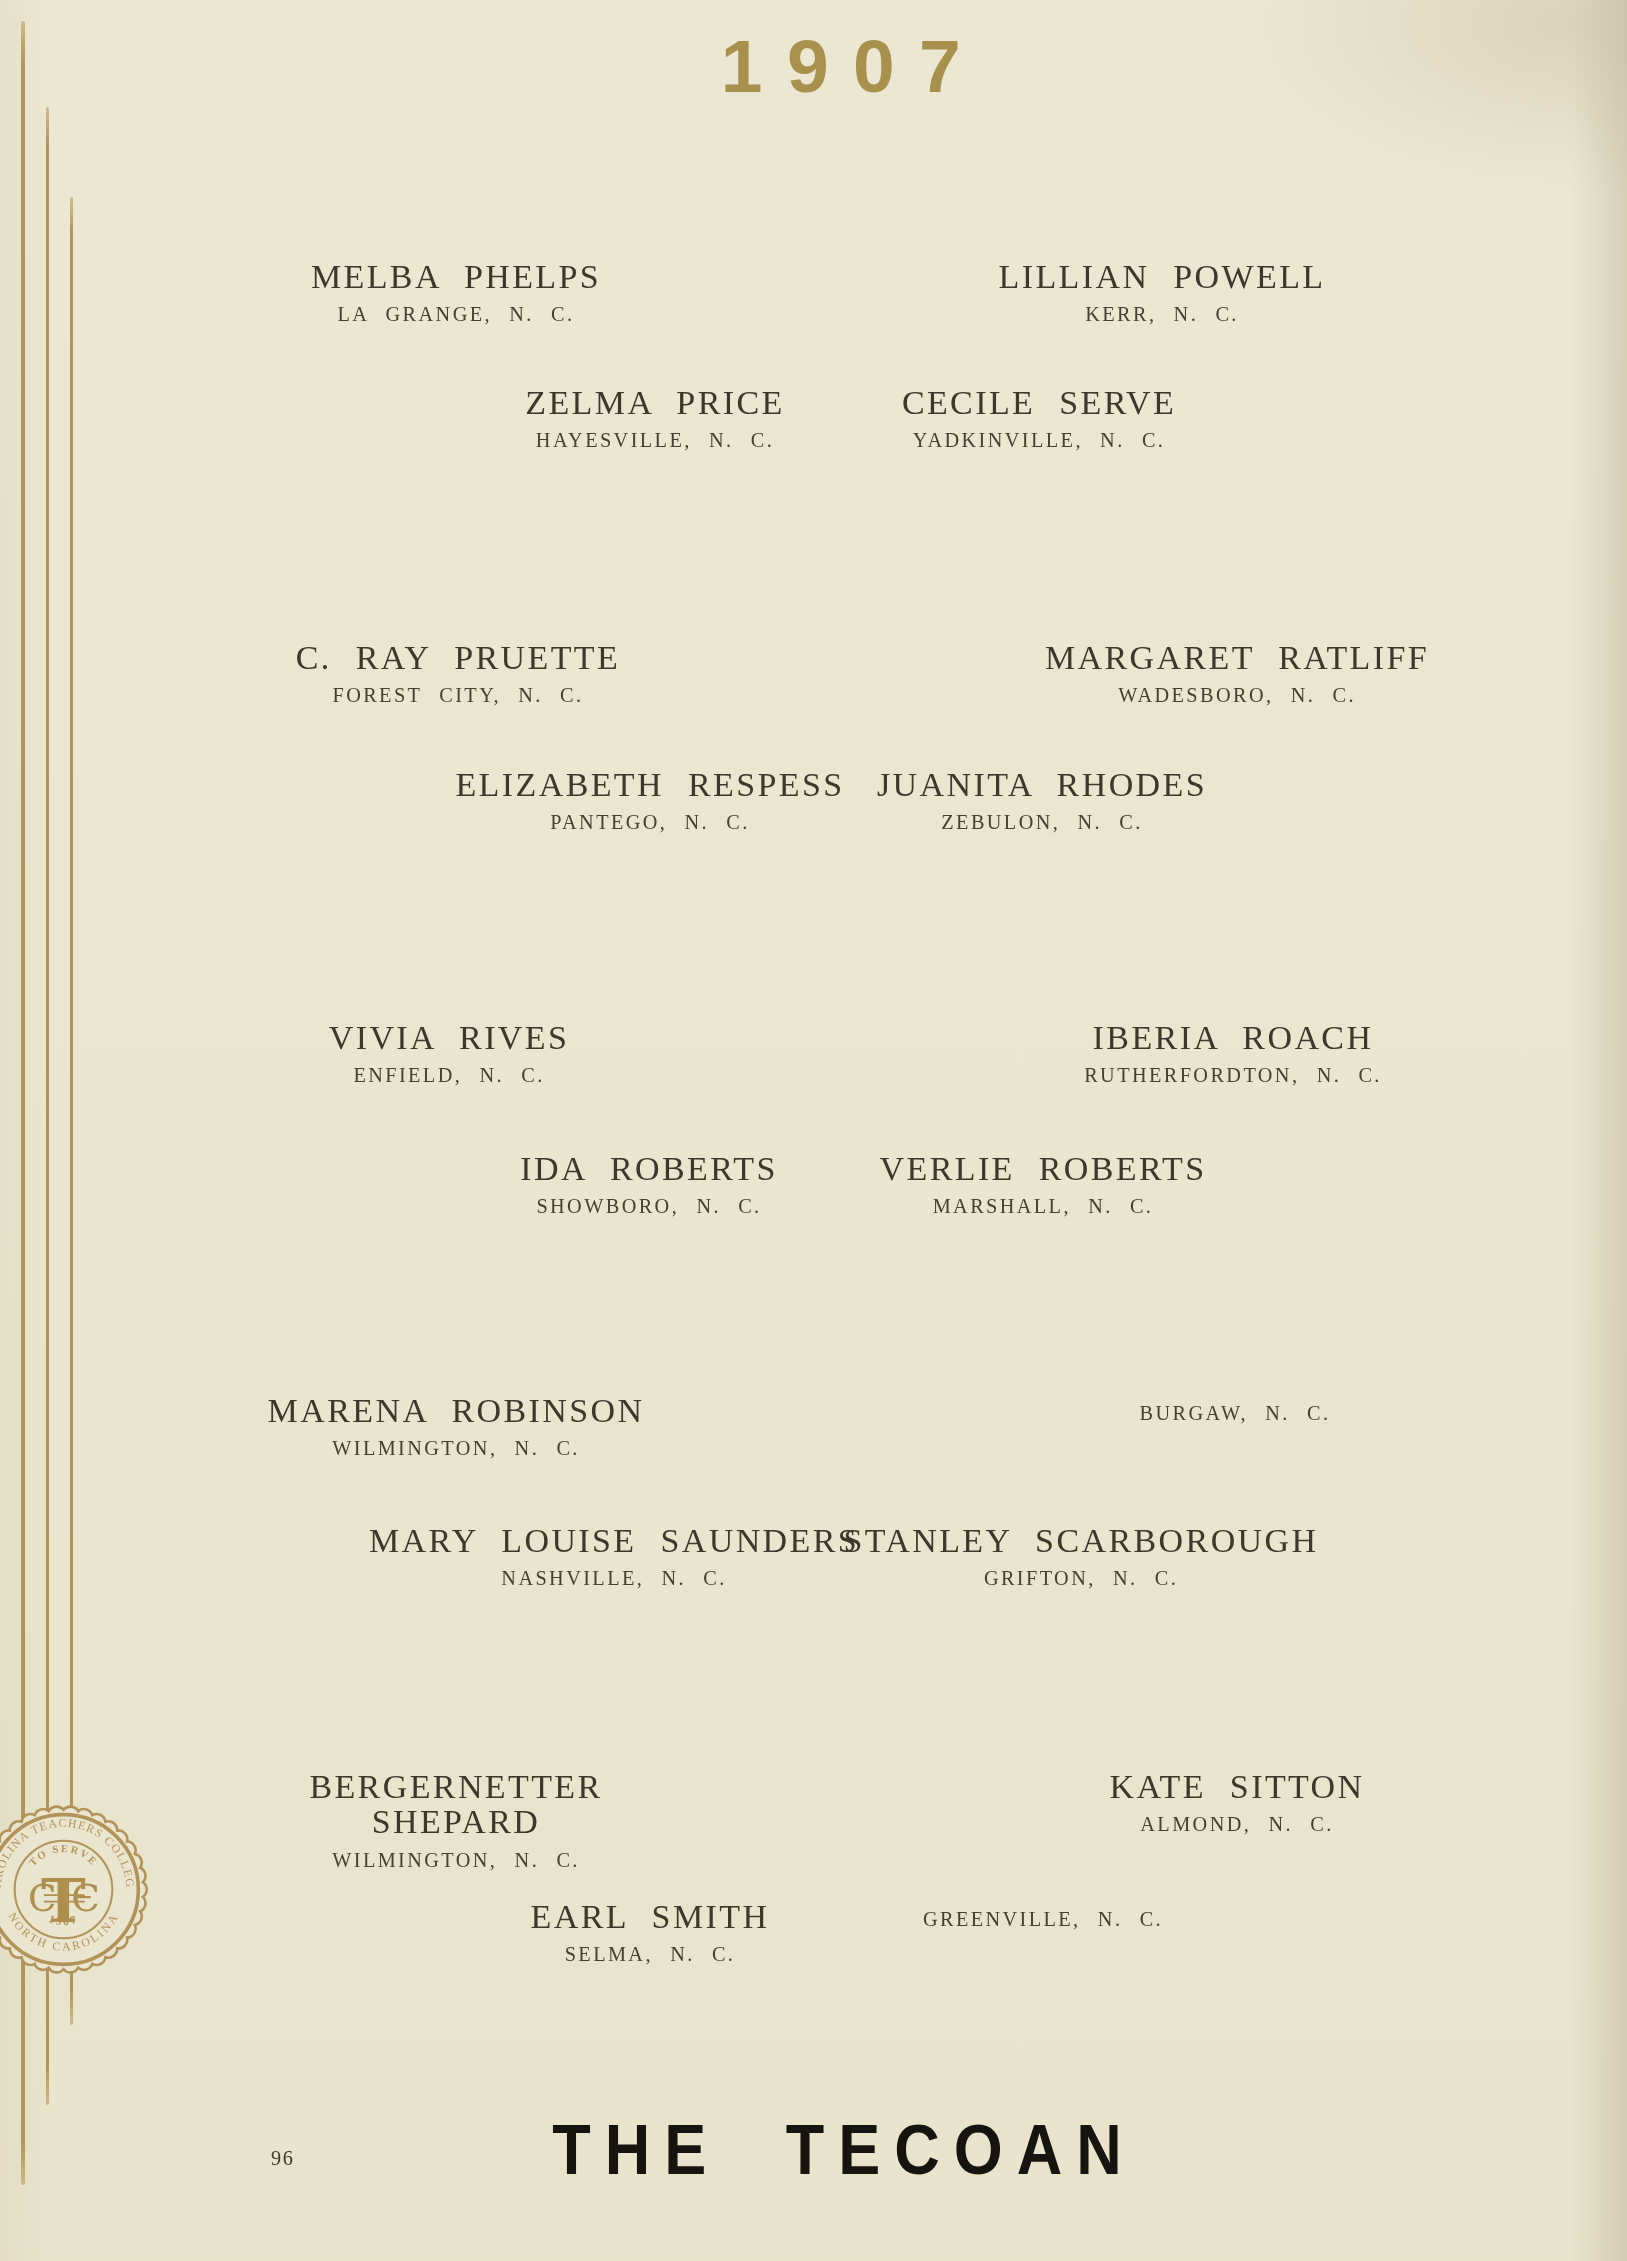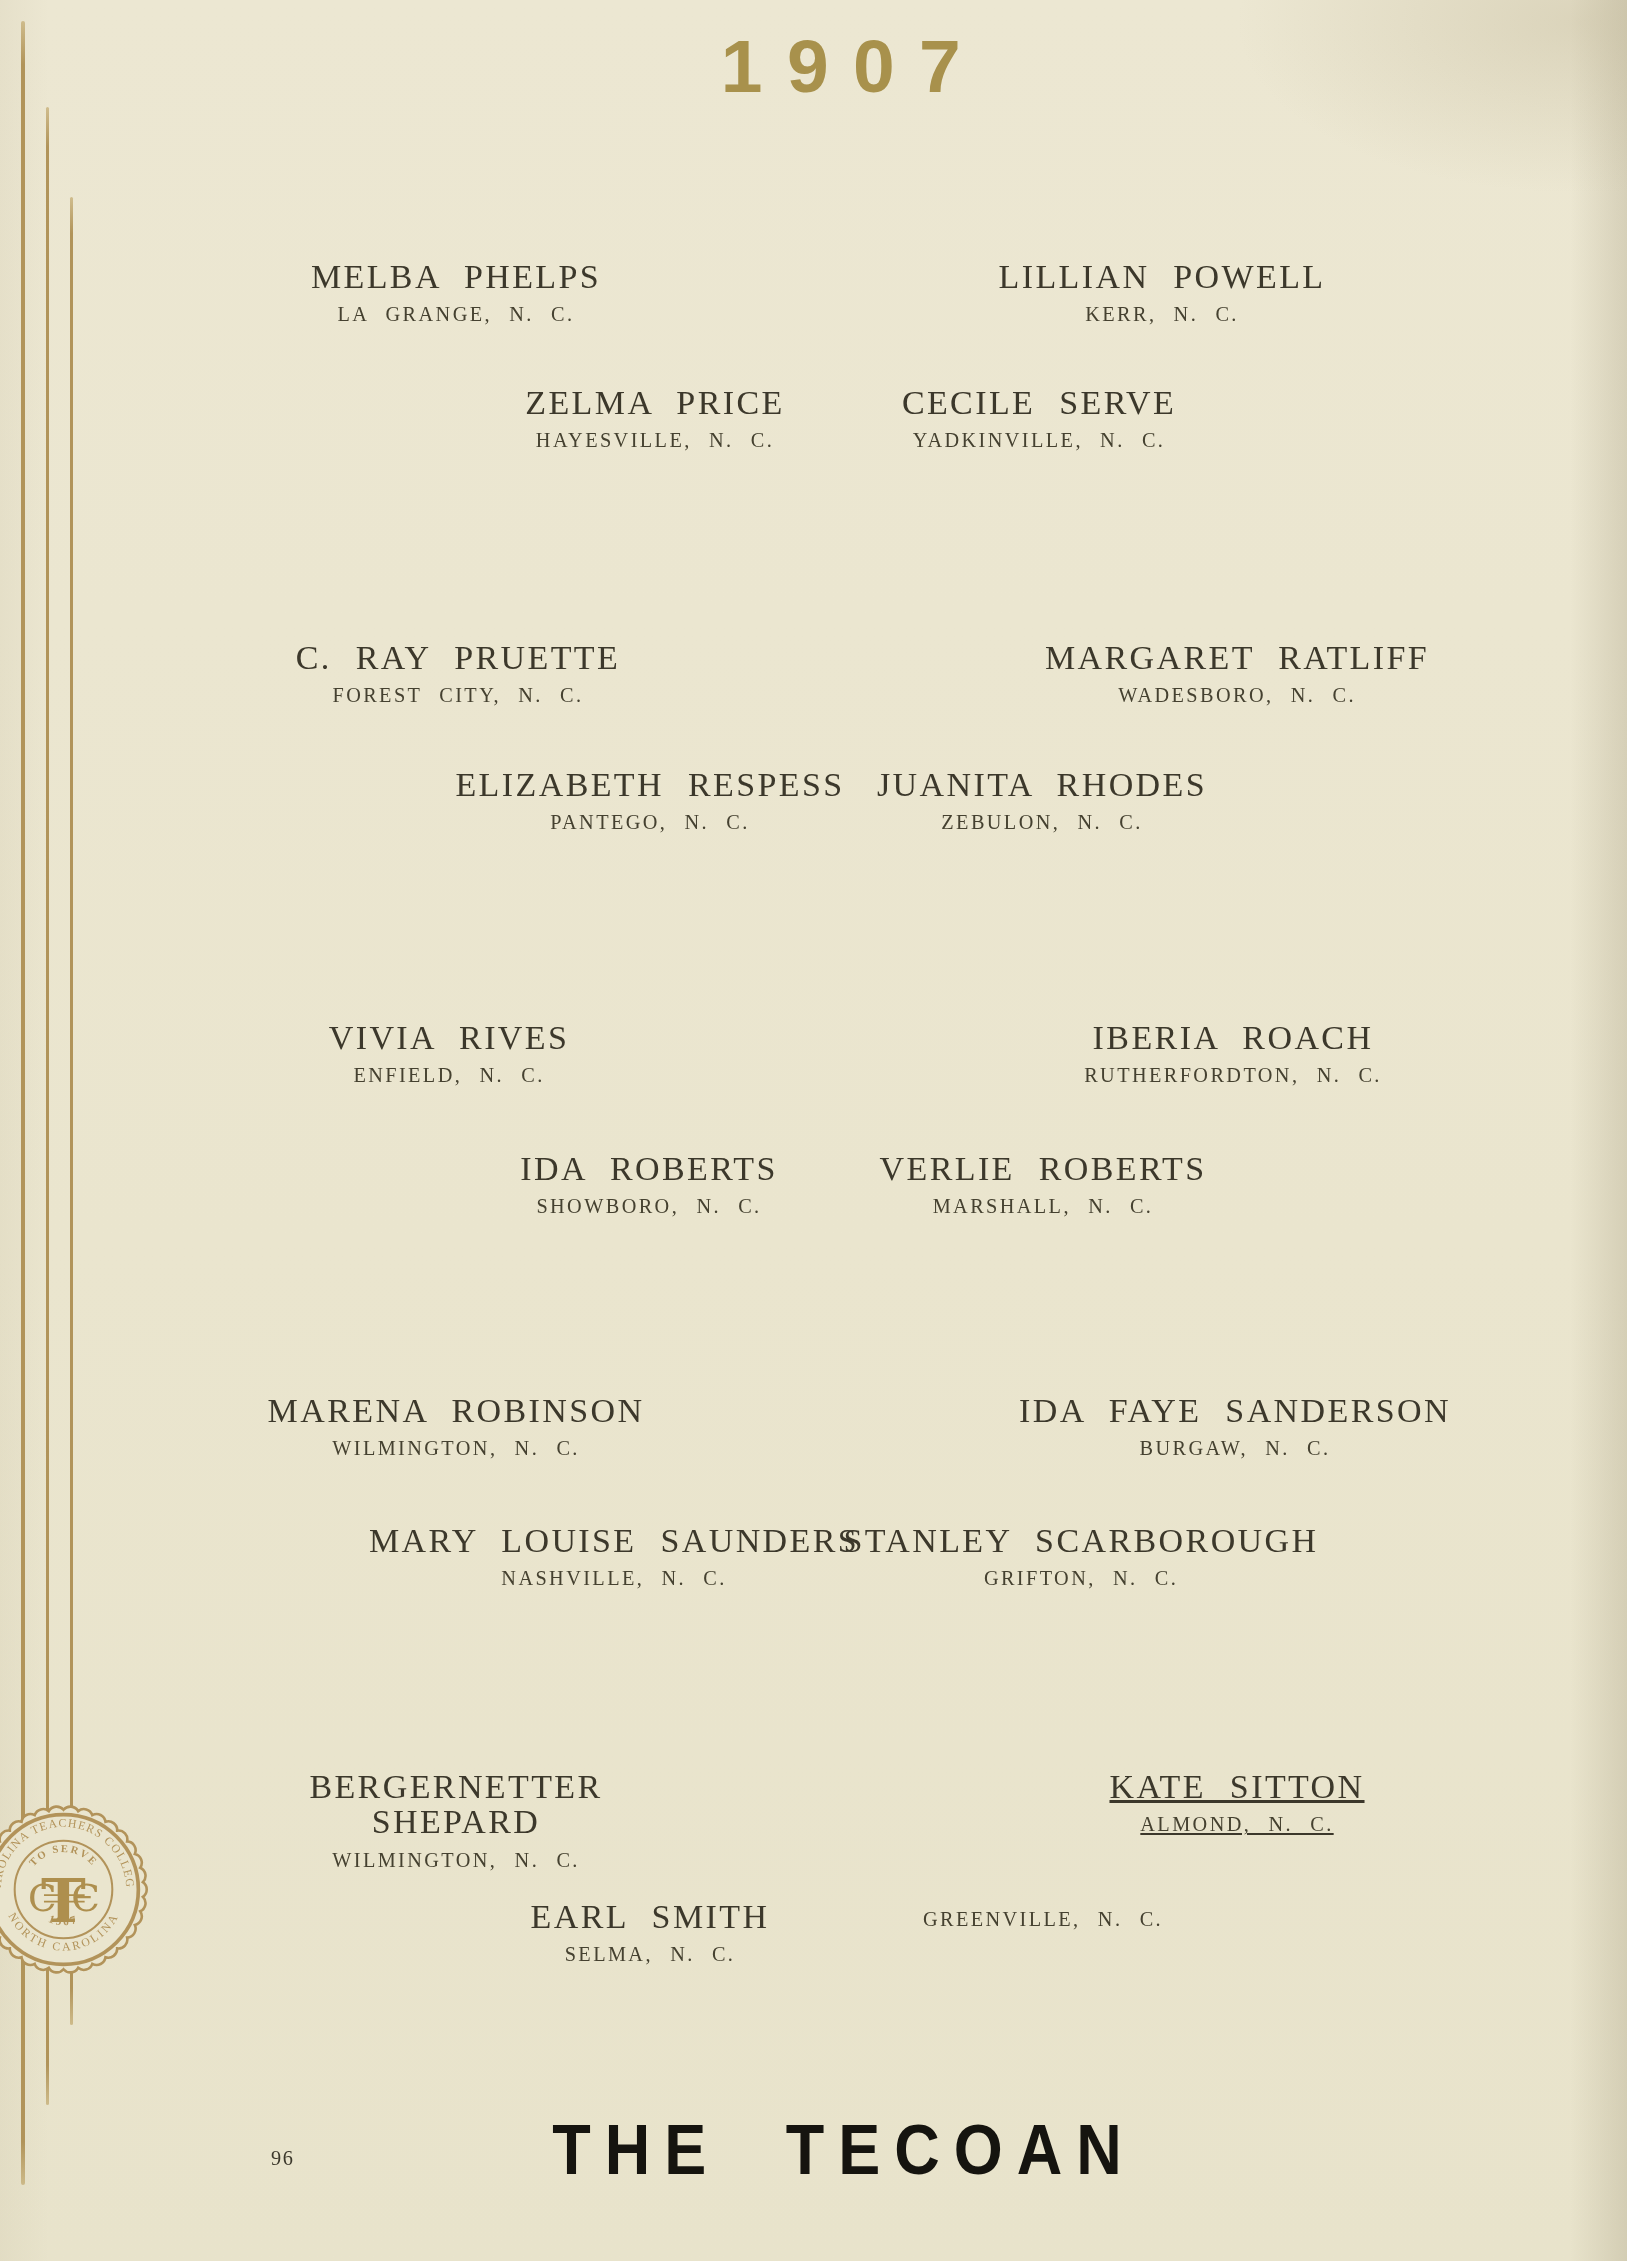--- a/index.html
+++ b/index.html
@@ -110,36 +110,35 @@
       </div>
       <div class="entry" style="left: 1043px; top: 1151px;">
         <div class="ename">VERLIE ROBERTS</div>
         <div class="etown">MARSHALL, N. C.</div>
       </div>
       <div class="entry" style="left: 456px; top: 1393px;">
         <div class="ename">MARENA ROBINSON</div>
         <div class="etown">WILMINGTON, N. C.</div>
       </div>
       <div class="entry" style="left: 1235px; top: 1393px;">
-        <div class="ename">IDA FAYE SANDERSON</div>
         <div class="etown">BURGAW, N. C.</div>
       </div>
       <div class="entry" style="left: 614px; top: 1523px;">
         <div class="ename">MARY LOUISE SAUNDERS</div>
         <div class="etown">NASHVILLE, N. C.</div>
       </div>
       <div class="entry" style="left: 1081px; top: 1523px;">
         <div class="ename">STANLEY SCARBOROUGH</div>
         <div class="etown">GRIFTON, N. C.</div>
       </div>
       <div class="entry wrap" style="left: 456px; top: 1769px;">
         <div class="ename">BERGERNETTER SHEPARD</div>
         <div class="etown">WILMINGTON, N. C.</div>
       </div>
-      <div class="entry" style="left: 1237px; top: 1769px; text-decoration: underline;">
+      <div class="entry" style="left: 1237px; top: 1769px;">
         <div class="ename">KATE SITTON</div>
         <div class="etown">ALMOND, N. C.</div>
       </div>
       <div class="entry" style="left: 650px; top: 1899px;">
         <div class="ename">EARL SMITH</div>
         <div class="etown">SELMA, N. C.</div>
       </div>
       <div class="entry" style="left: 1043px; top: 1899px;">
         <div class="etown">GREENVILLE, N. C.</div>
       </div>

